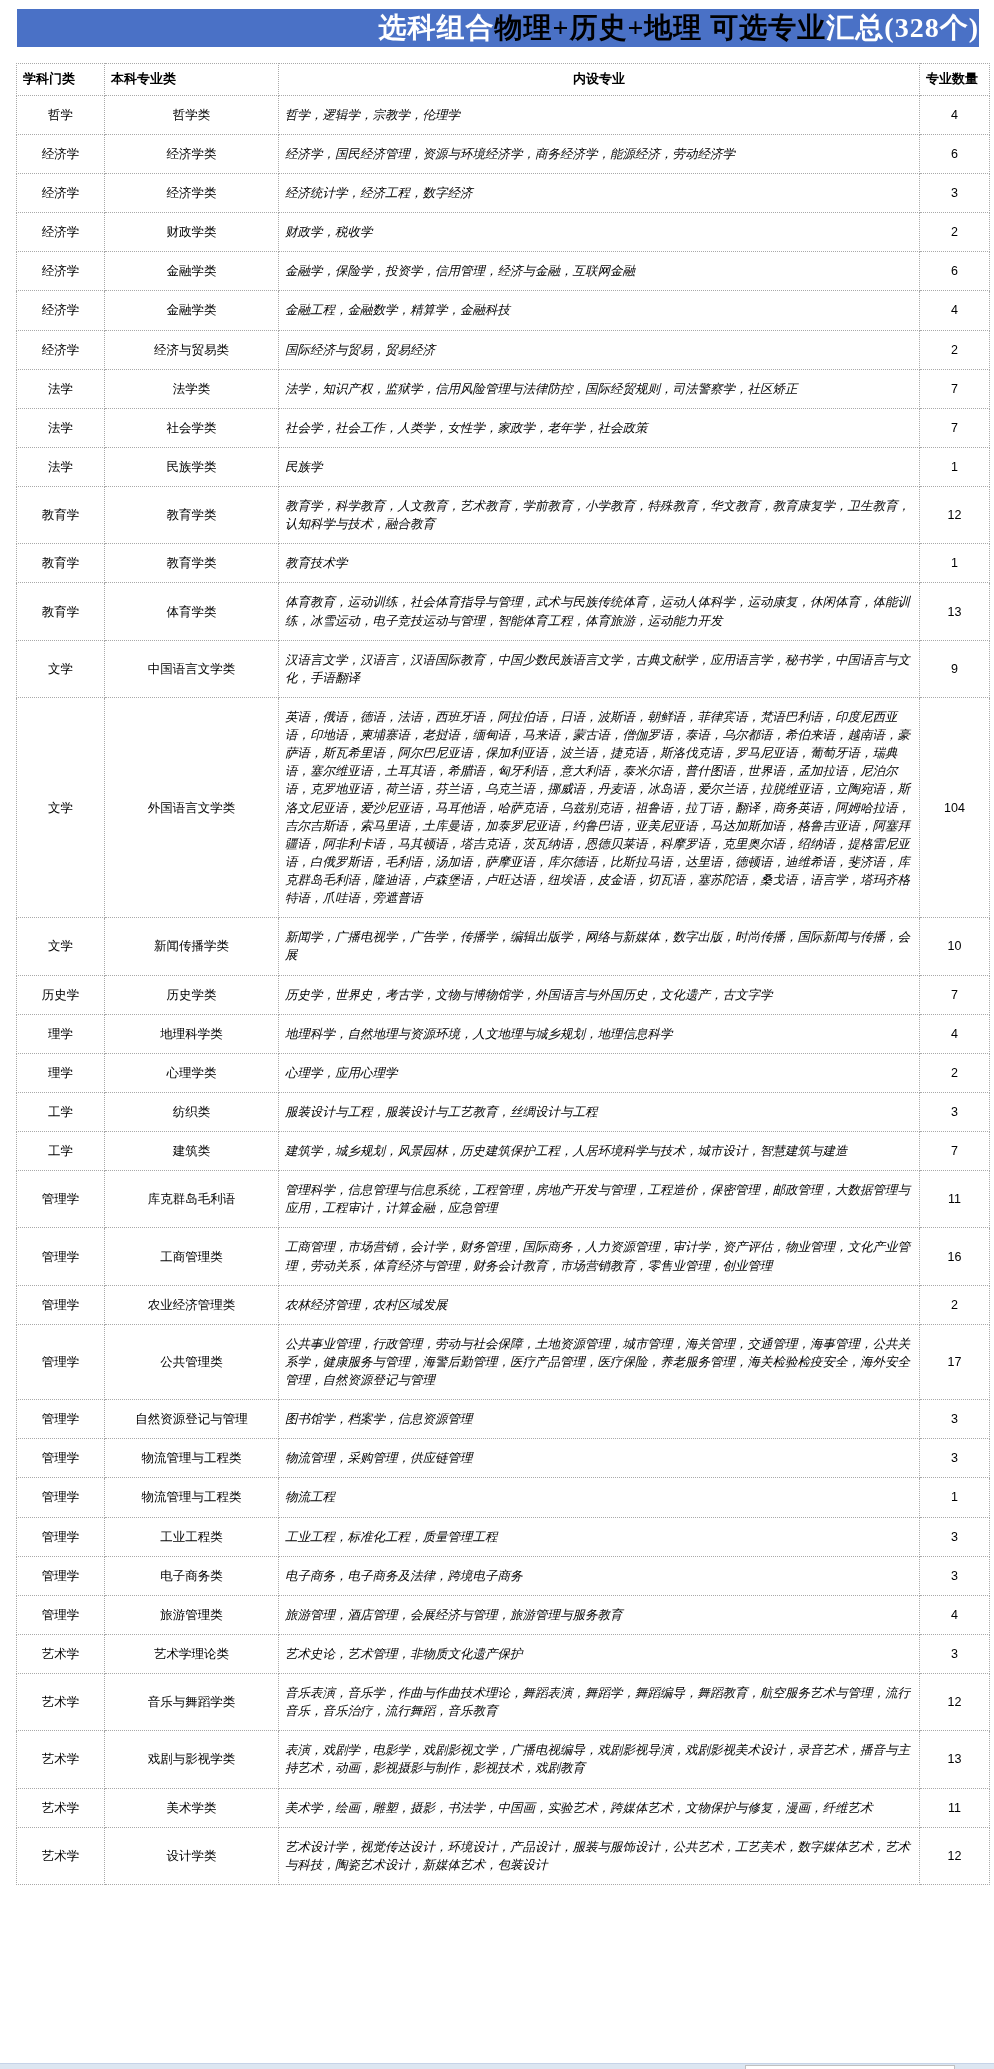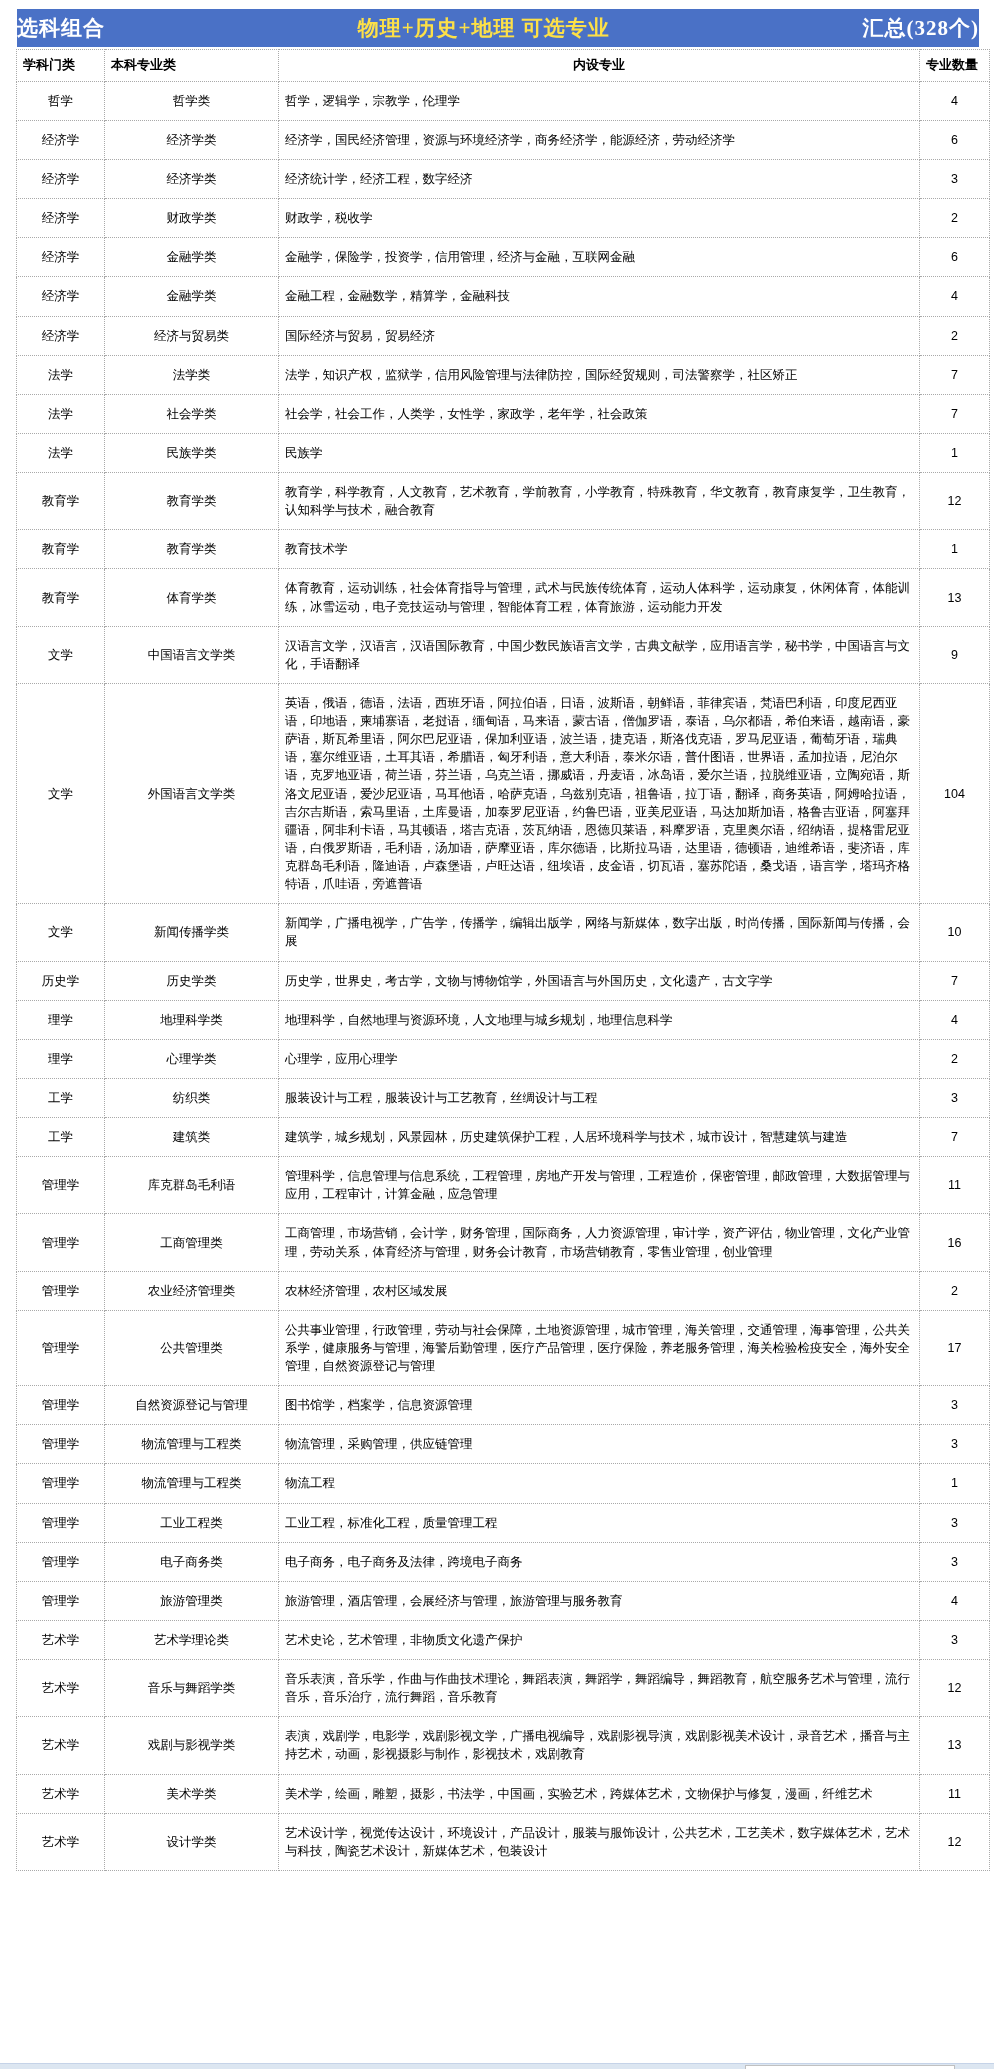--- a/index.html
+++ b/index.html
@@ -4,30 +4,30 @@
 <style>
   html,body{margin:0;padding:0;background:#ffffff;}
   body{
     width:994px;
     font-family:"Liberation Sans", sans-serif;
     color:#000;
     -webkit-font-smoothing:none;
   }
   .page{position:relative;min-height:2069px;}
   .title-bar{
-    margin:9px 15px 2px 17px;
+    margin:9px 15px 16px 17px;
     background:#4a71c6;
     height:38px;
-    display:flex;align-items:center;justify-content:space-between;
-    font-size:21px;font-weight:bold;
+    display:flex;align-items:center;justify-content:flex-end;
+    font-size:28px;font-weight:bold;
     letter-spacing:1px;
     font-family:"Liberation Serif", serif;
   }
   .title-bar .t-white{color:#ffffff;}
-  .title-bar .t-yellow{color:#fde047;}
+  .title-bar .t-yellow{color:#000000;}
   table.majors{
     margin:0 4px 0 16px;
     width:974px;
     border-collapse:collapse;
     table-layout:fixed;
     font-size:12.5px;
   }
   table.majors col.c1{width:88px;}
   table.majors col.c2{width:174px;}
   table.majors col.c4{width:70px;}
@@ -39,21 +39,21 @@
     line-height:1.45;
   }
   table.majors th{
     font-size:13px;
     font-weight:bold;
     text-align:center;
     padding:6px 6px;
   }
   table.majors th.center{text-align:left;}
   td.cat, td.cls, td.cnt{text-align:center;}
-  td.maj{text-align:left;padding-left:8px;padding-right:10px;}
+  td.maj{text-align:left;padding-left:8px;padding-right:10px;font-style:italic;}
   .footer-strip{
     position:absolute;
     left:0;right:0;bottom:0;
     height:14px;
     background:#dce6f1;
     border-top:1px solid #c5d3e8;
   }
   .footer-strip .thumb{
     position:absolute;
     top:1px;

